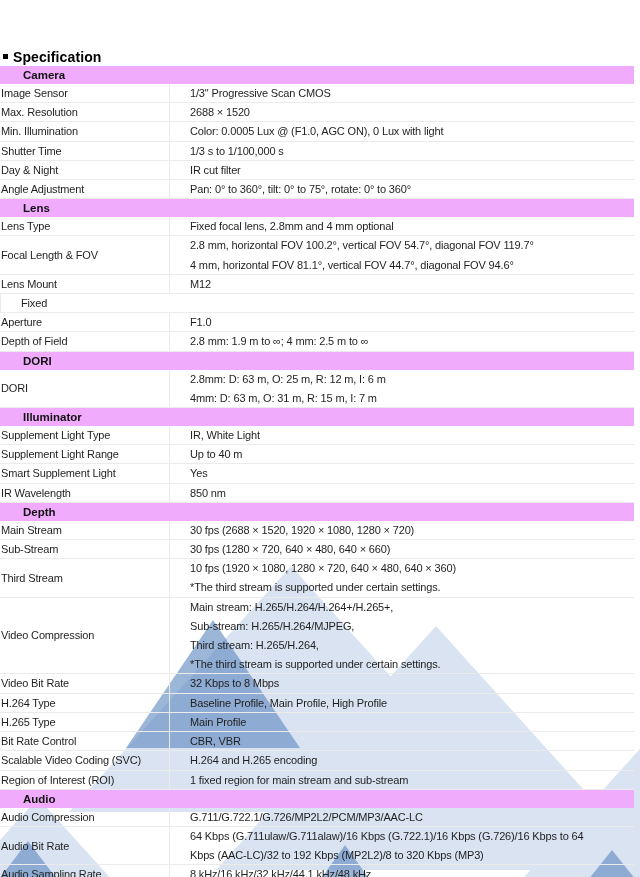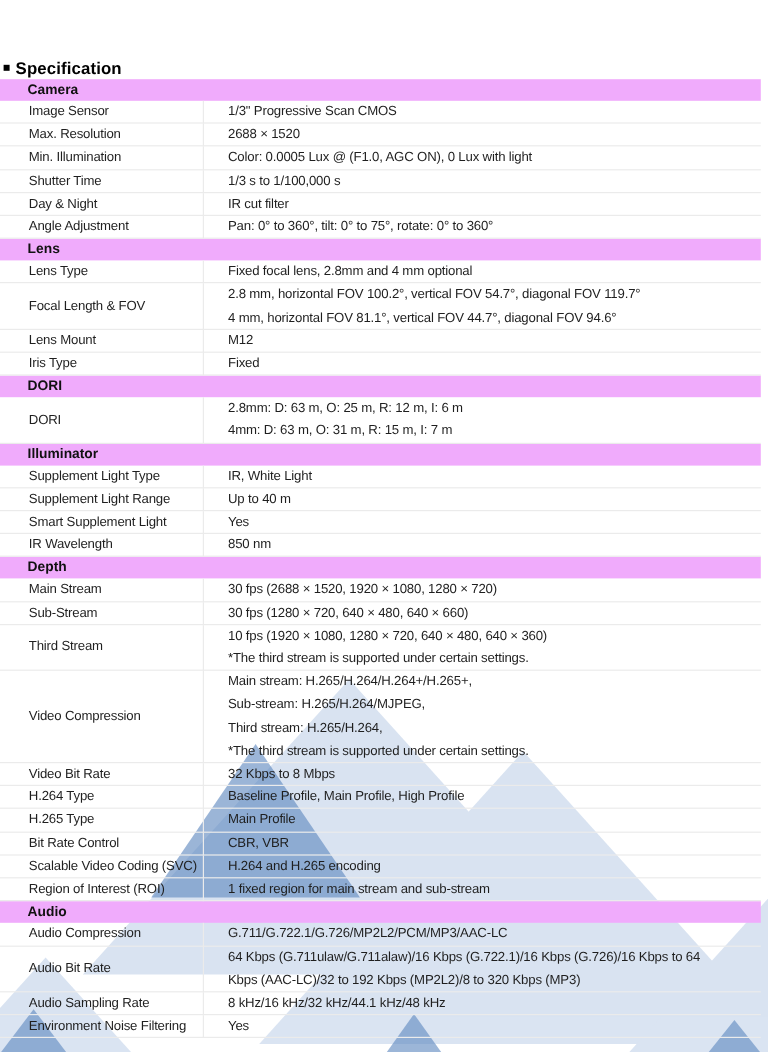--- a/index.html
+++ b/index.html
@@ -14,21 +14,21 @@
   .bullet{width:5px;height:5px;background:#000;flex:0 0 auto;margin-right:5px;margin-top:-1px;}
   .title-text{font-weight:bold;font-size:14px;color:#000;letter-spacing:0.1px;}
   .spec-table{width:634px;}
   .section-header{
     height:18px;line-height:19.2px;background:#f0abfc;
     font-weight:bold;font-size:11.5px;padding-left:23px;color:#111;
   }
   .row{display:grid;grid-template-columns:169px 1fr;position:relative;align-items:center;}
   .row::after{content:"";position:absolute;left:0;right:0;bottom:0;height:1px;background:#ebebeb;}
   .cell{font-size:11px;letter-spacing:-0.15px;}
-  .label{padding-left:24px;line-height:19.2px;align-self:center;}
+  .label{padding-left:1px;line-height:19.2px;align-self:center;}
   .value{
     align-self:stretch;border-left:1px solid #ebebeb;padding-left:20px;
     display:flex;flex-direction:column;justify-content:center;
   }
   .line{line-height:19.2px;white-space:nowrap;}
 </style>
 </head>
 <body>
 
 <svg class="watermark" width="640" height="877" viewBox="0 0 640 877" aria-hidden="true">
@@ -103,23 +103,34 @@
           <div class="line">4 mm, horizontal FOV 81.1°, vertical FOV 44.7°, diagonal FOV 94.6°</div>
         </div>
       </div>
       <div class="row">
         <div class="cell label">Lens Mount</div>
         <div class="cell value">
           <div class="line">M12</div>
         </div>
       </div>
       <div class="row">
-        <div class="cell label">Iris Type</div>
         <div class="cell value">
           <div class="line">Fixed</div>
+        </div>
+      </div>
+      <div class="row">
+        <div class="cell label">Aperture</div>
+        <div class="cell value">
+          <div class="line">F1.0</div>
+        </div>
+      </div>
+      <div class="row">
+        <div class="cell label">Depth of Field</div>
+        <div class="cell value">
+          <div class="line">2.8 mm: 1.9 m to ∞; 4 mm: 2.5 m to ∞</div>
         </div>
       </div>
       <div class="section-header">DORI</div>
       <div class="row">
         <div class="cell label">DORI</div>
         <div class="cell value">
           <div class="line">2.8mm: D: 63 m, O: 25 m, R: 12 m, I: 6 m</div>
           <div class="line">4mm: D: 63 m, O: 31 m, R: 15 m, I: 7 m</div>
         </div>
       </div>

